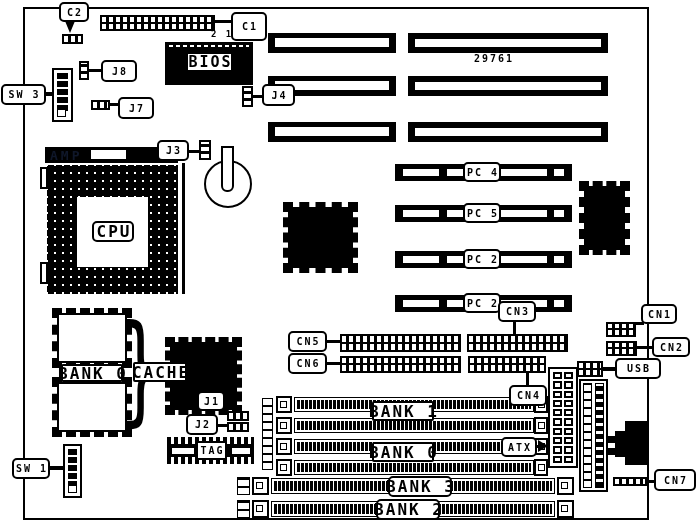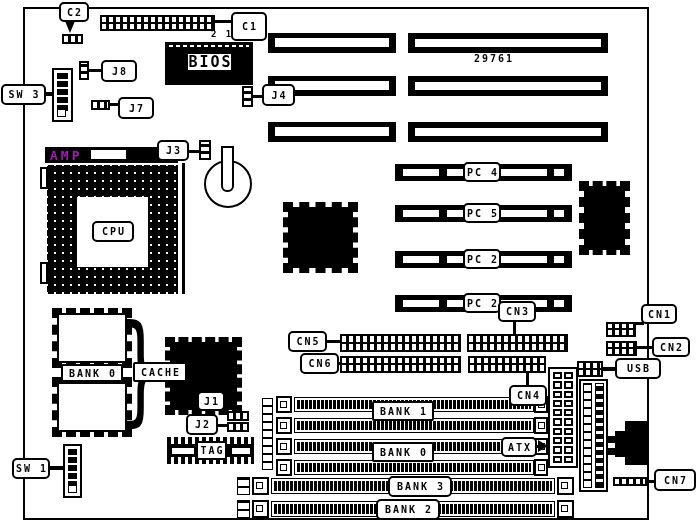--- a/index.html
+++ b/index.html
@@ -6,21 +6,21 @@
   body{background:#fff}
   .stage{position:relative;width:700px;height:524px;background:#fff;overflow:hidden;
          font-family:"DejaVu Sans Mono",monospace;color:#000}
   .board{position:absolute;border:2px solid #000;background:#fff}
   .blk{position:absolute;background:#000}
   .wht{position:absolute;background:#fff}
   .outline{position:absolute;background:#fff;border:2px solid #000}
   .lbl{position:absolute;z-index:6;display:flex;align-items:center;justify-content:center;
        background:#fff;border:2px solid #000;border-radius:5px;font-weight:bold;font-size:10px;
        letter-spacing:2px;padding-left:2px;white-space:nowrap}
-  .lbl.big{font-size:10px}
+  .lbl.big{font-size:16px}
   .txt{position:absolute;font-weight:bold;font-size:10px;letter-spacing:2px;z-index:4}
   .ln{position:absolute;background:#000;z-index:5}
   .tri{position:absolute;width:0;height:0;z-index:5}
   .ph{position:absolute;background:#000;z-index:1}
   .ph i{position:absolute;inset:2px;
         background-image:repeating-linear-gradient(90deg,#fff 0 4px,#000 4px 7px)}
   .ph.r2 i{background-image:
         linear-gradient(to bottom,rgba(0,0,0,0) 0 calc(50% - 1px),#000 calc(50% - 1px) calc(50% + 1px),rgba(0,0,0,0) calc(50% + 1px) 100%),
         repeating-linear-gradient(90deg,#fff 0 4px,#000 4px 7px)}
   .ph.v i{background-image:repeating-linear-gradient(0deg,#fff 0 4px,#000 4px 7px)}
@@ -39,21 +39,21 @@
         background:repeating-linear-gradient(90deg,#000 0 3px,#fff 3px 4px)}
   .cap{position:absolute;border:2px solid #000;background:#fff;z-index:2}
   .cap i{position:absolute;left:2px;top:3px;width:7px;height:7px;border:1px solid #000}
   .stripev{position:absolute;border:1px solid #000;
         background:repeating-linear-gradient(0deg,#fff 0 6px,#000 6px 8px);z-index:2}
   .grid2{position:absolute;display:grid;grid-template-columns:1fr 1fr;gap:2px;padding:3px;
         background:#fff;border:2px solid #000;z-index:1}
   .grid2 .cell{border:2px solid #000;background:#fff}
   .brace{position:absolute;font-family:"DejaVu Sans",sans-serif;font-size:120px;line-height:126px;
         transform:scaleX(.6);transform-origin:left center;z-index:2}
-  .amptxt{position:absolute;color:#a21caf;font-weight:bold;font-size:13px;letter-spacing:3px;z-index:2}
+  .amptxt{position:absolute;color:#0f172a;font-weight:bold;font-size:13px;letter-spacing:3px;z-index:2}
   .tagstripe{position:absolute;background:repeating-linear-gradient(90deg,#000 0 4px,#fff 4px 7px);z-index:1}
   .dash{position:absolute;background:repeating-linear-gradient(90deg,#fff 0 4px,rgba(0,0,0,0) 4px 7px);z-index:2}
 </style>
 </head>
 <body>
 
 <div class="stage">
 
   <div class="board" style="left:23px;top:7px;width:626px;height:513px"></div>
 
@@ -171,21 +171,21 @@
   <div class="ph r2" style="left:340px;top:334px;width:121px;height:18px">
       <i></i>
     </div>
 
   <div class="lbl" style="left:498px;top:301px;width:38px;height:21px">CN3</div>
   <div class="ln" style="left:513px;top:321px;width:3px;height:14px"></div>
   <div class="ph r2" style="left:467px;top:334px;width:101px;height:18px">
       <i></i>
     </div>
 
-  <div class="lbl" style="left:300px;top:353px;width:39px;height:21px">CN6</div>
+  <div class="lbl" style="left:288px;top:353px;width:39px;height:21px">CN6</div>
   <div class="ln" style="left:326px;top:362px;width:15px;height:3px"></div>
   <div class="ph r2" style="left:340px;top:356px;width:121px;height:17px">
       <i></i>
     </div>
 
   <div class="ph r2" style="left:468px;top:356px;width:78px;height:17px">
       <i></i>
     </div>
   <div class="ln" style="left:526px;top:373px;width:3px;height:13px"></div>
   <div class="lbl" style="left:509px;top:385px;width:38px;height:21px">CN4</div>

